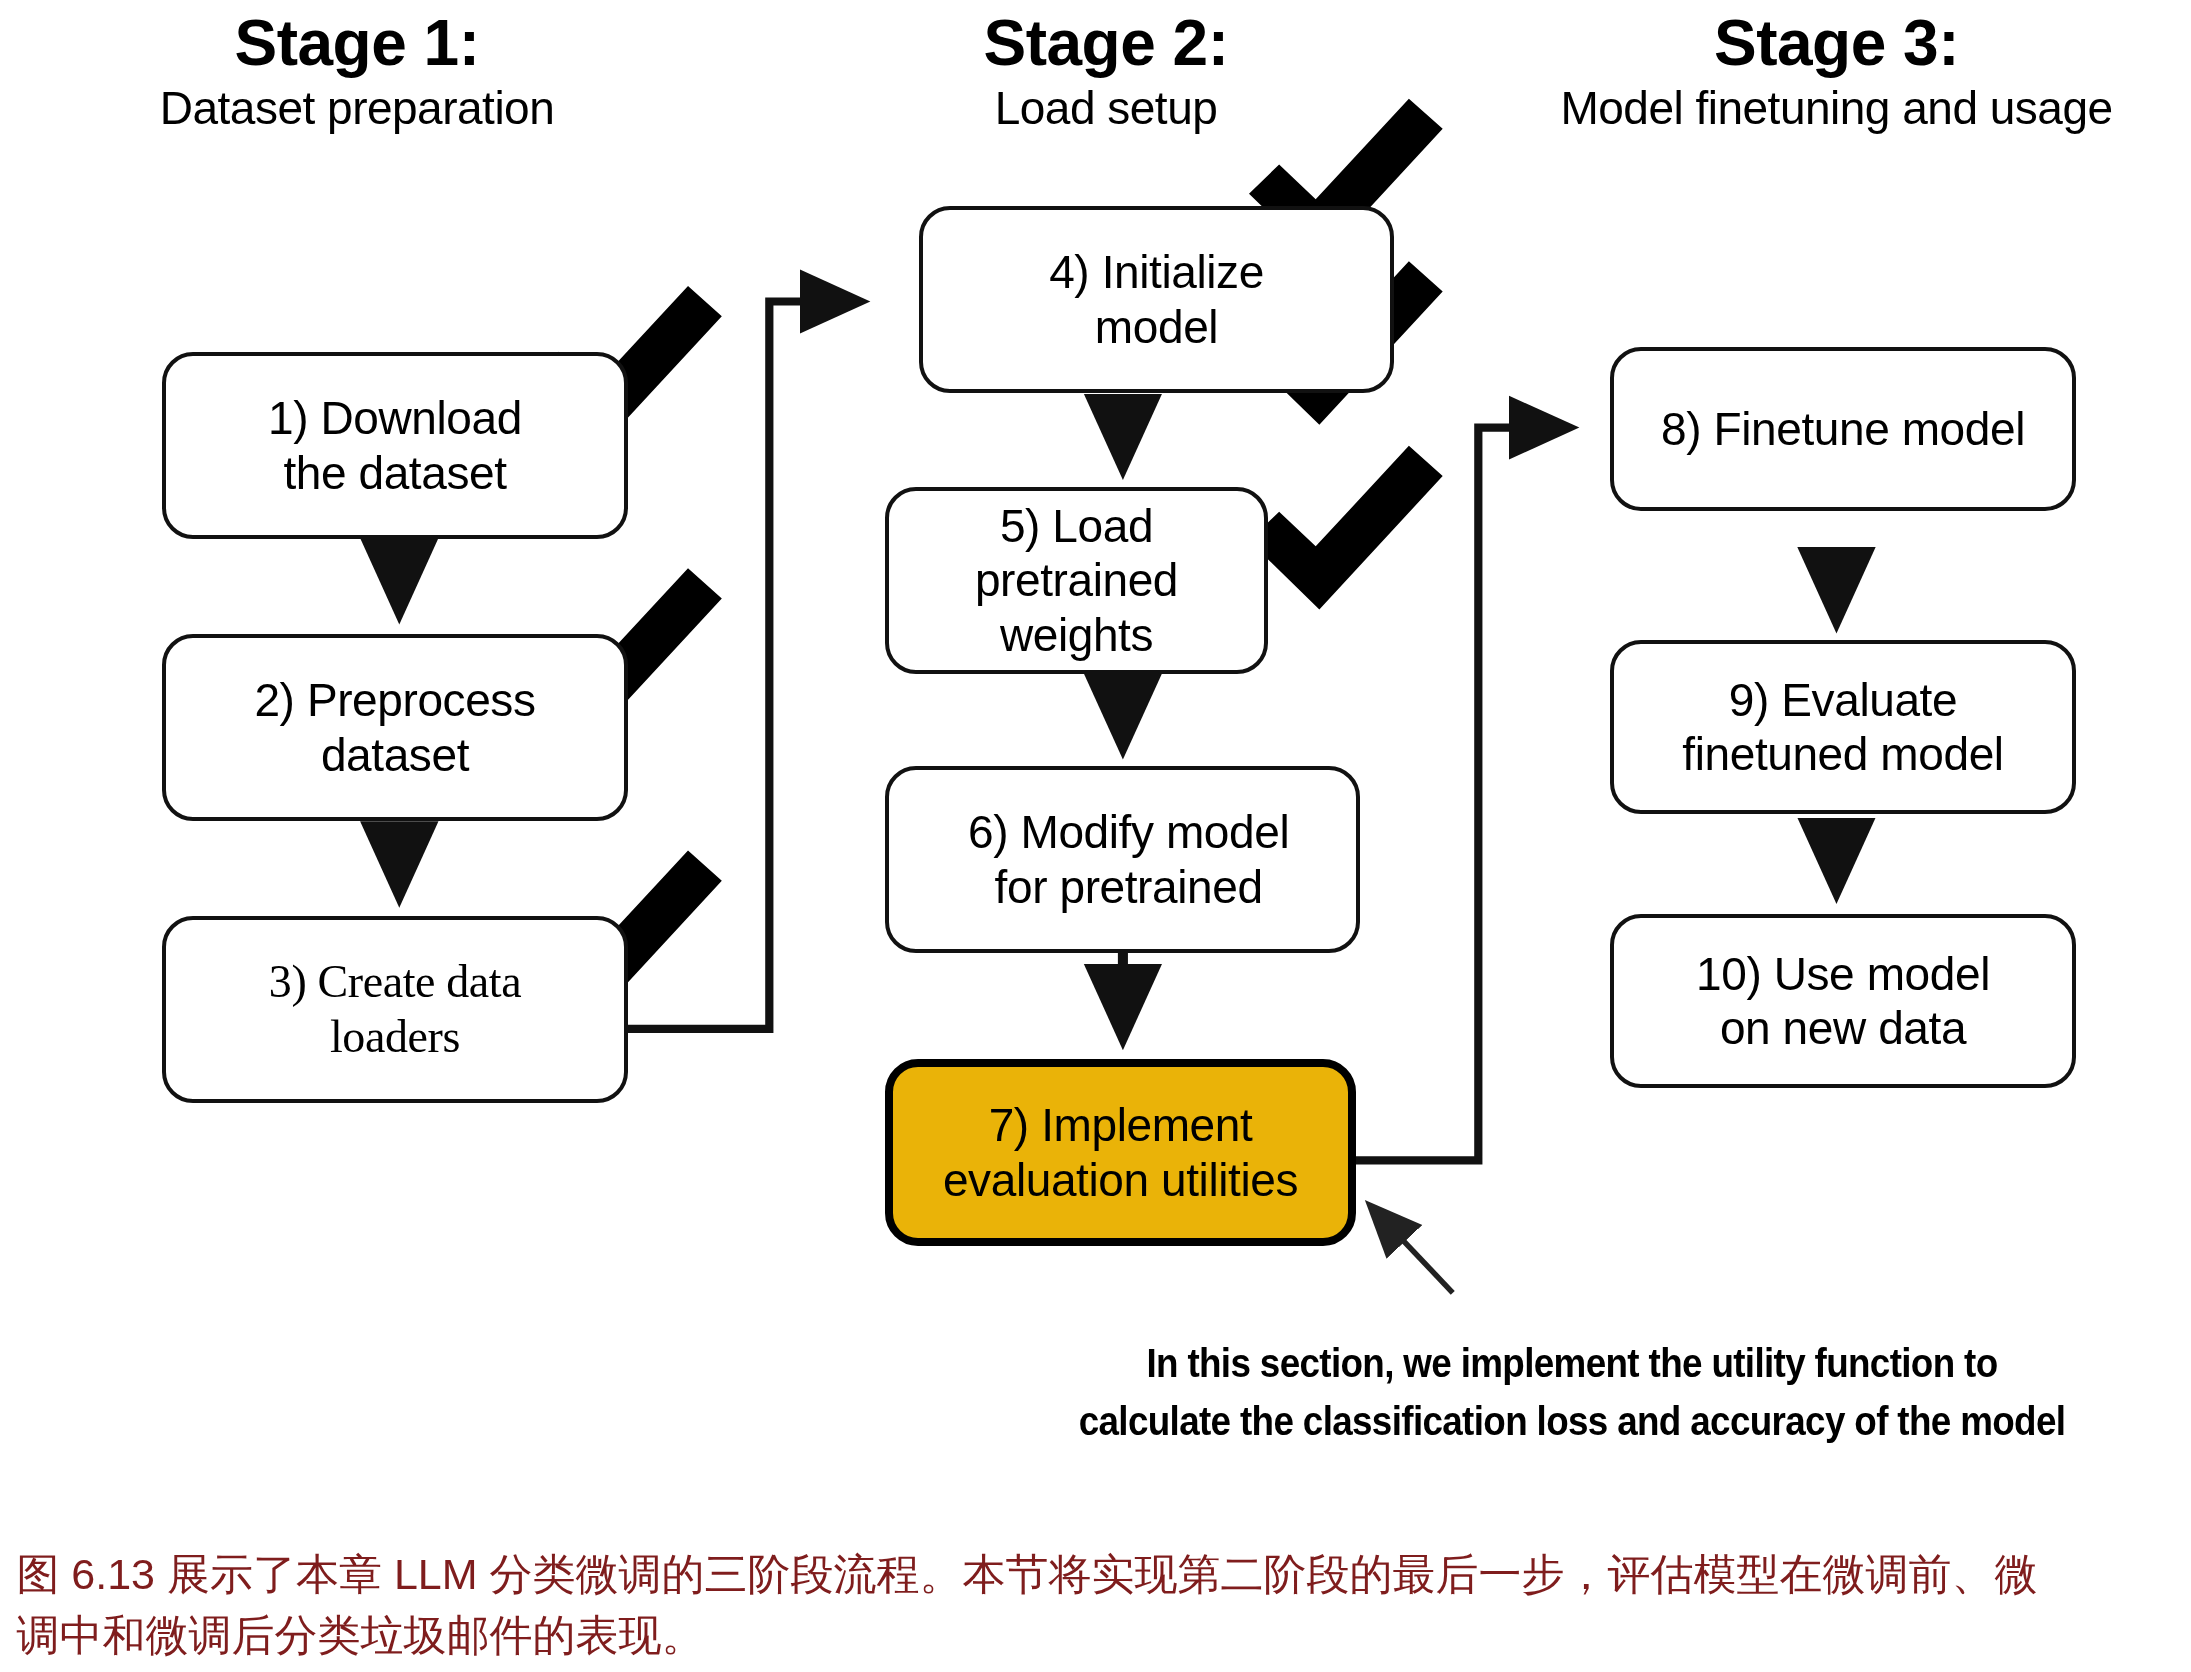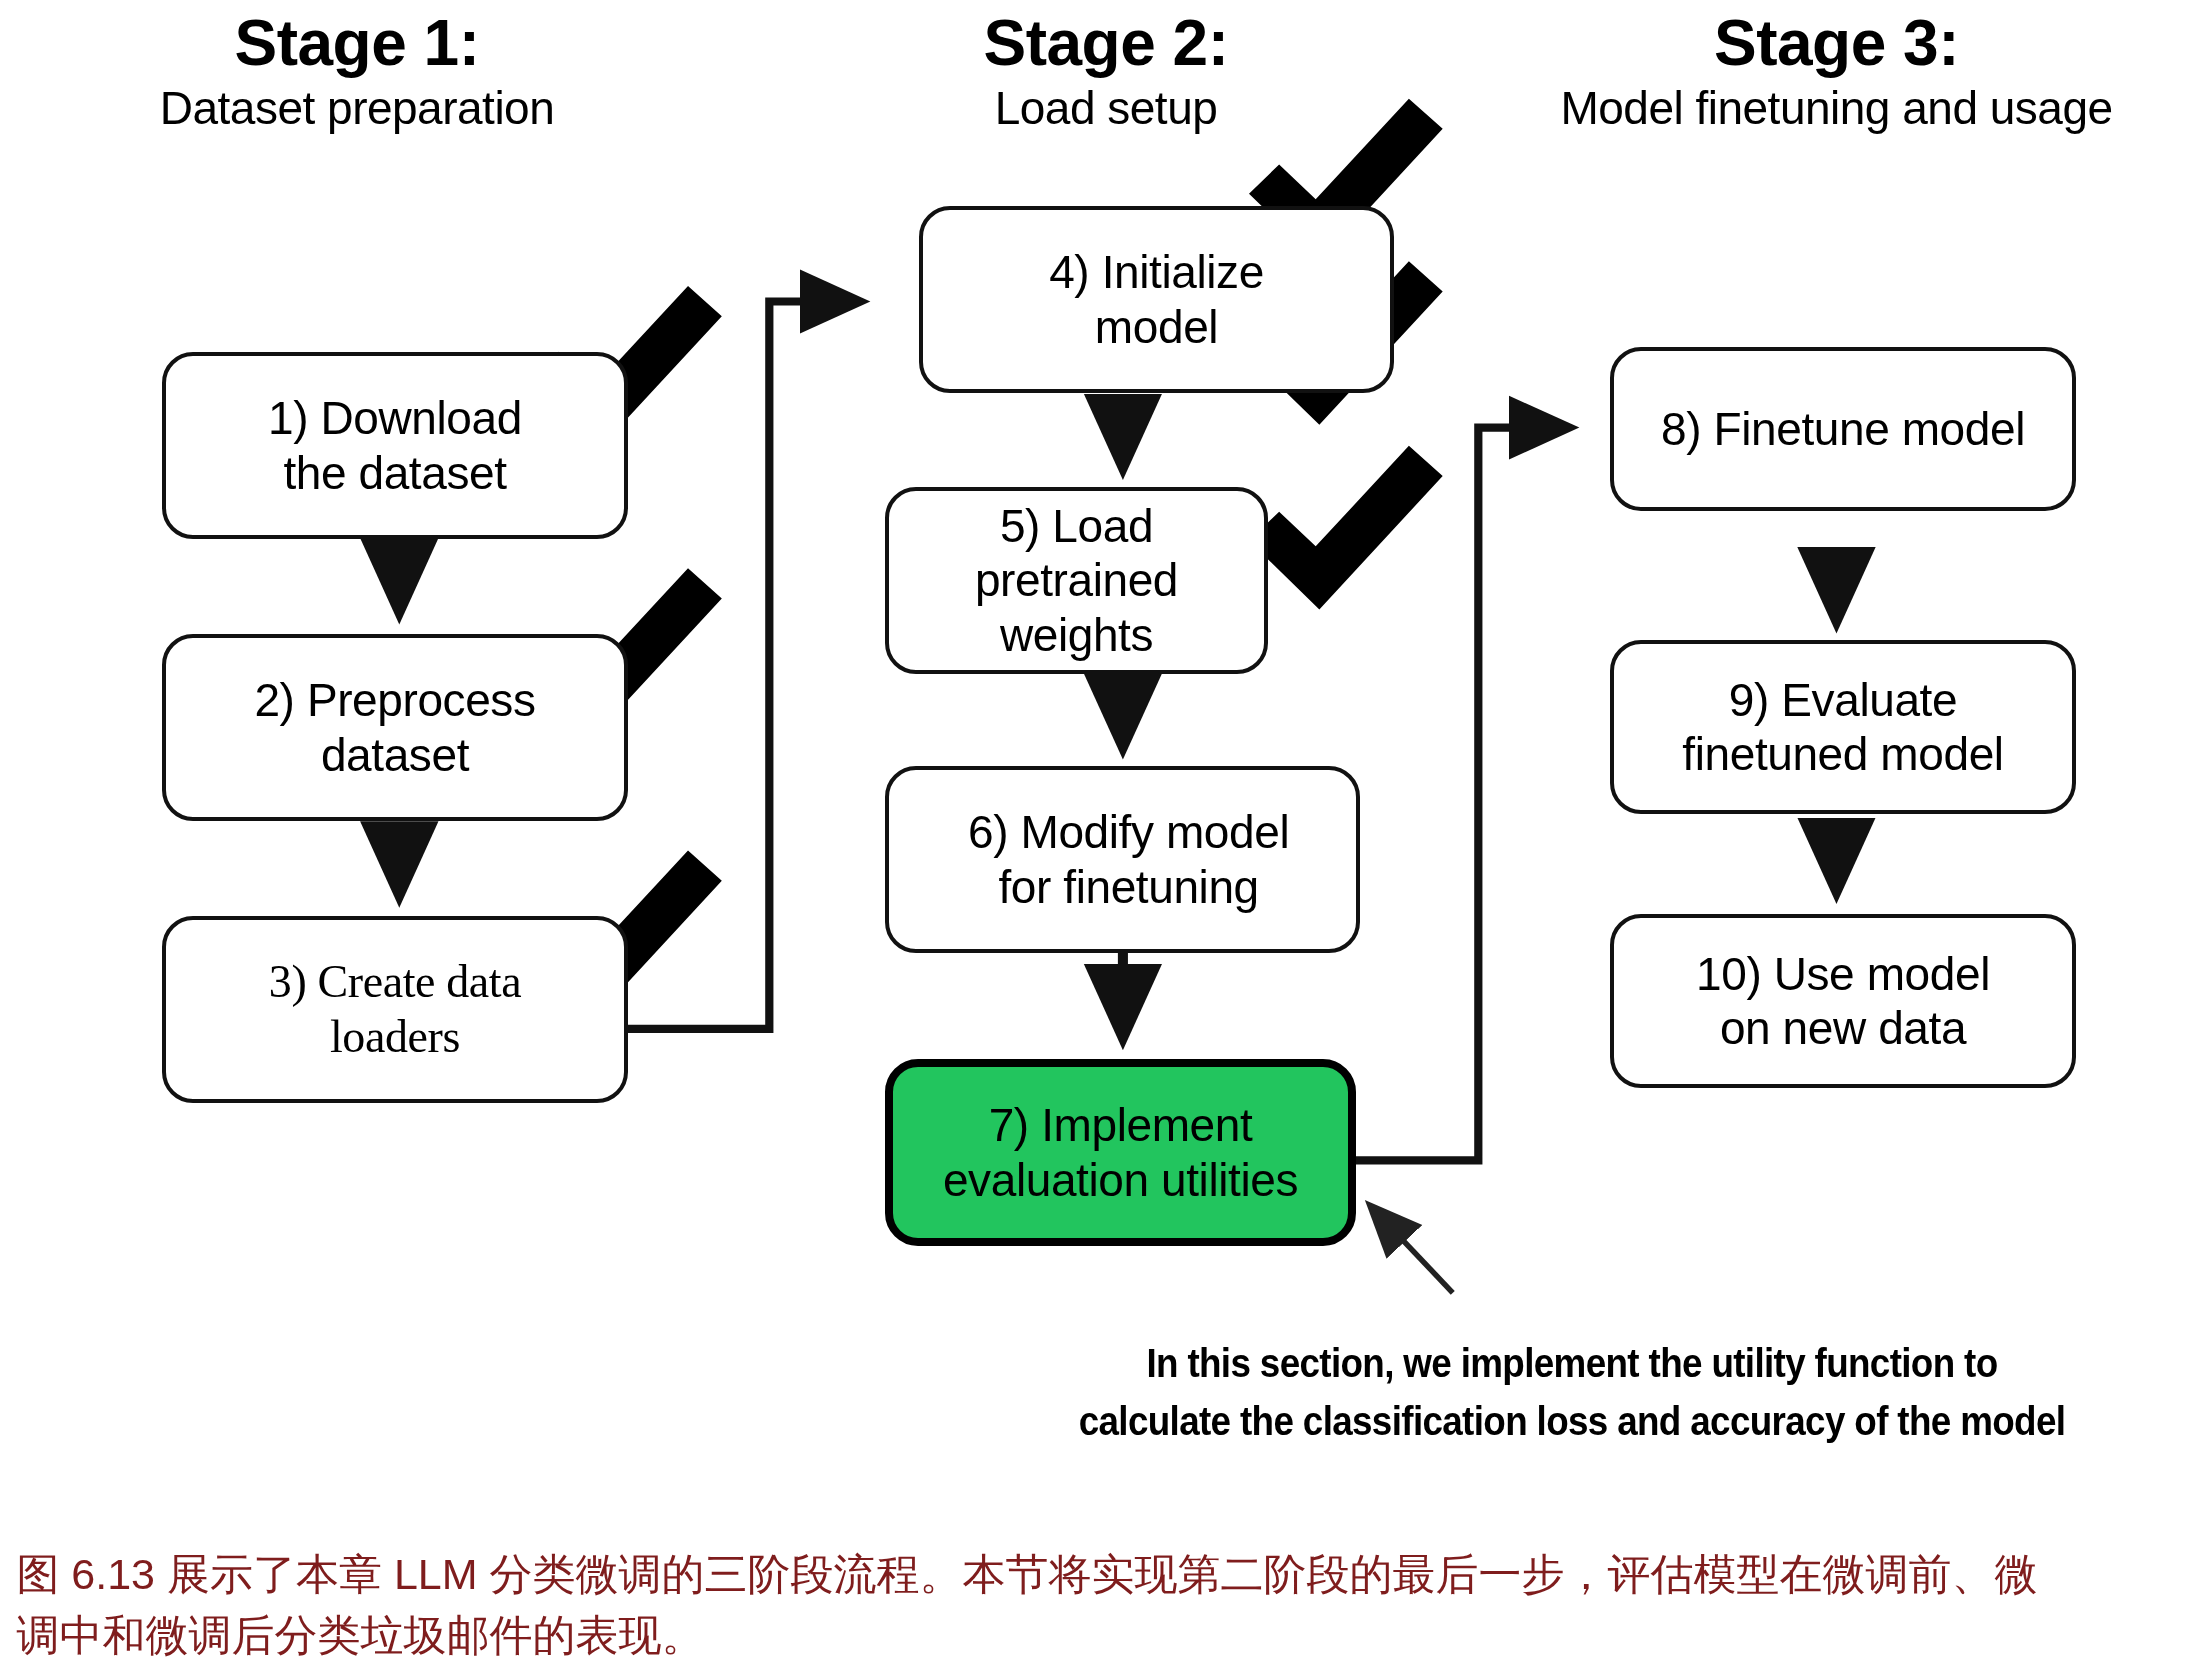--- a/index.html
+++ b/index.html
@@ -189,25 +189,25 @@
   <div class="node" style="left:885px; top:487px; width:383px; height:187px;">
     <span>
       <span>5) Load pretrained</span><br>
       <span>weights</span>
     </span>
   </div>
 
   <div class="node" style="left:885px; top:766px; width:475px; height:187px;padding-left:25px;">
     <span>
       <span>6) Modify model</span><br>
-      <span>for finetuning</span>
-    </span>
-  </div>
-
-  <div class="node highlight" style="left:885px; top:1059px; width:471px; height:187px; background:#22c55e;">
+      <span>for pretrained</span>
+    </span>
+  </div>
+
+  <div class="node highlight" style="left:885px; top:1059px; width:471px; height:187px; background:#eab308;">
     <span>
       <span>7) Implement</span><br>
       <span>evaluation utilities</span>
     </span>
   </div>
 
   <div class="node" style="left:1610px; top:347px; width:466px; height:164px;">
     <span>
       <span>8) Finetune model</span>
     </span>

